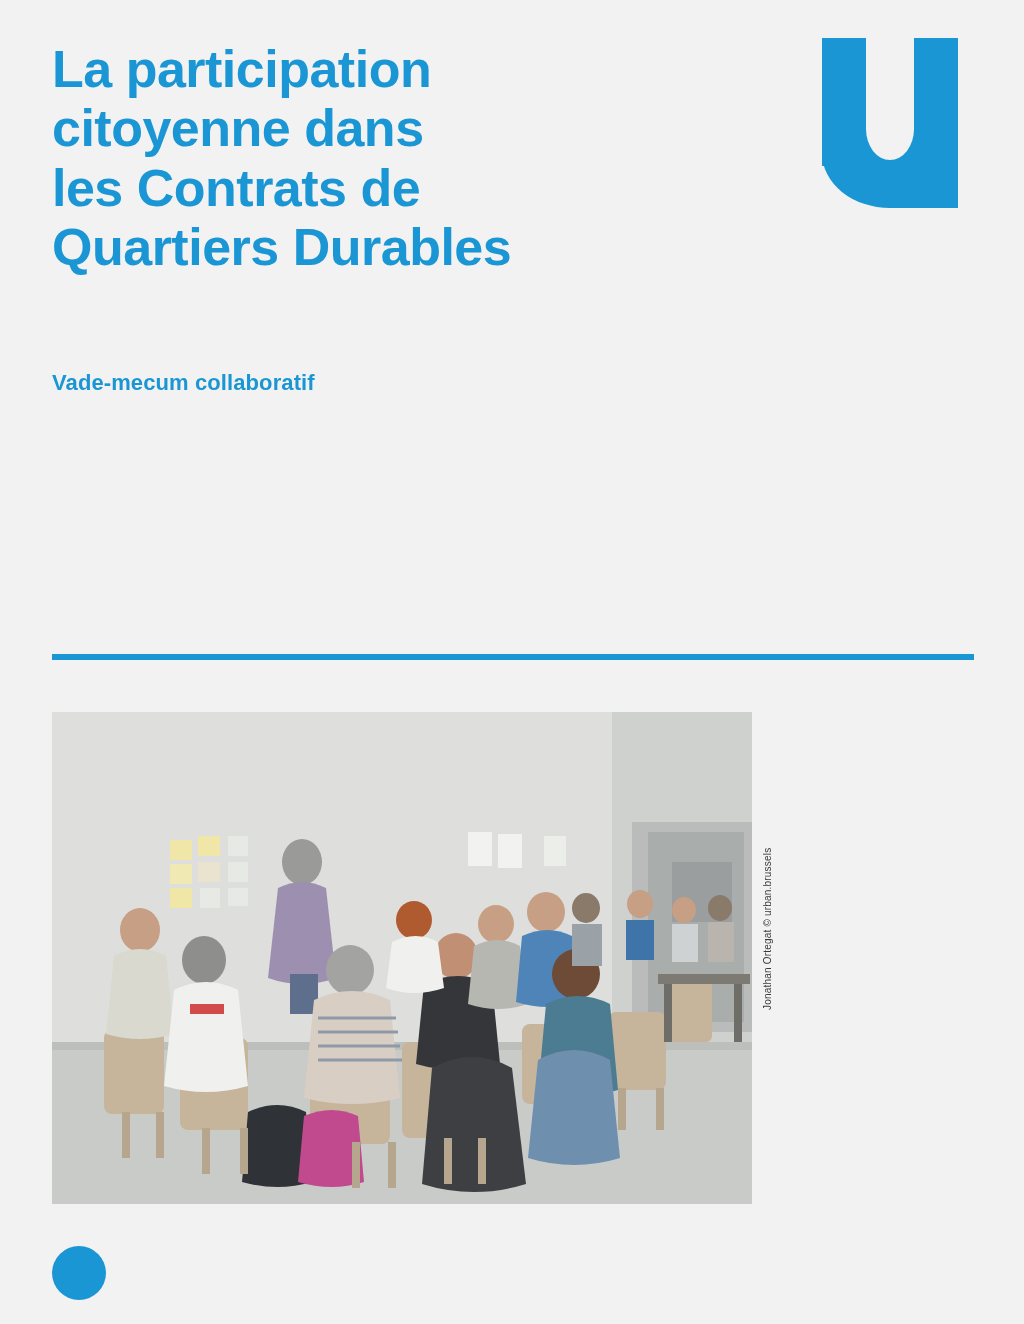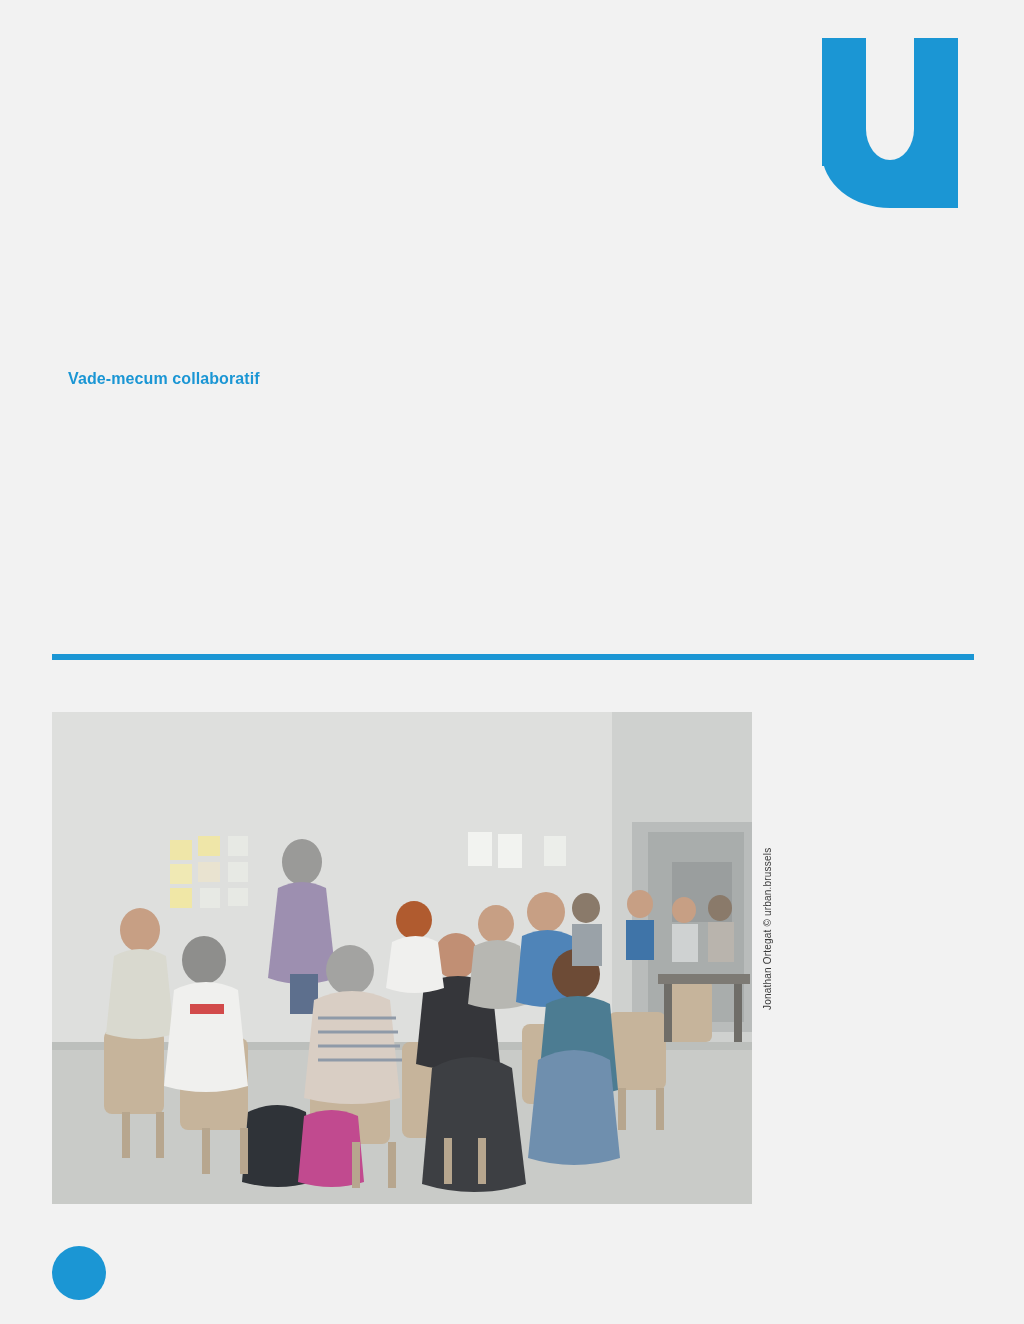--- a/index.html
+++ b/index.html
@@ -26,24 +26,24 @@
     width: 620px;
     color: #1b96d4;
     font-size: 52px;
     line-height: 1.14;
     font-weight: bold;
     letter-spacing: -0.5px;
     white-space: pre-line;
   }
   .subtitle {
     position: absolute;
-    left: 68px;
+    left: 52px;
     top: 370px;
     color: #1b96d4;
-    font-size: 16px;
+    font-size: 22px;
     font-weight: bold;
     letter-spacing: 0.1px;
   }
 
   
   .umark {
     position: absolute;
     right: 45px;
     top: 38px;
     width: 175px;
@@ -154,20 +154,24 @@
     top: 28px;
     width: 34px;
     height: 30px;
   }
 </style>
 </head>
 <body>
 
 <div class="page">
 
+  <div class="title">La participation
+citoyenne dans
+les Contrats de
+Quartiers Durables</div>
 
   <div class="subtitle">Vade-mecum collaboratif</div>
 
   <div class="umark">
     <div class="stem-l"></div>
     <div class="stem-r"></div>
     <div class="bowl"></div>
     <div class="notch"></div>
   </div>
 

